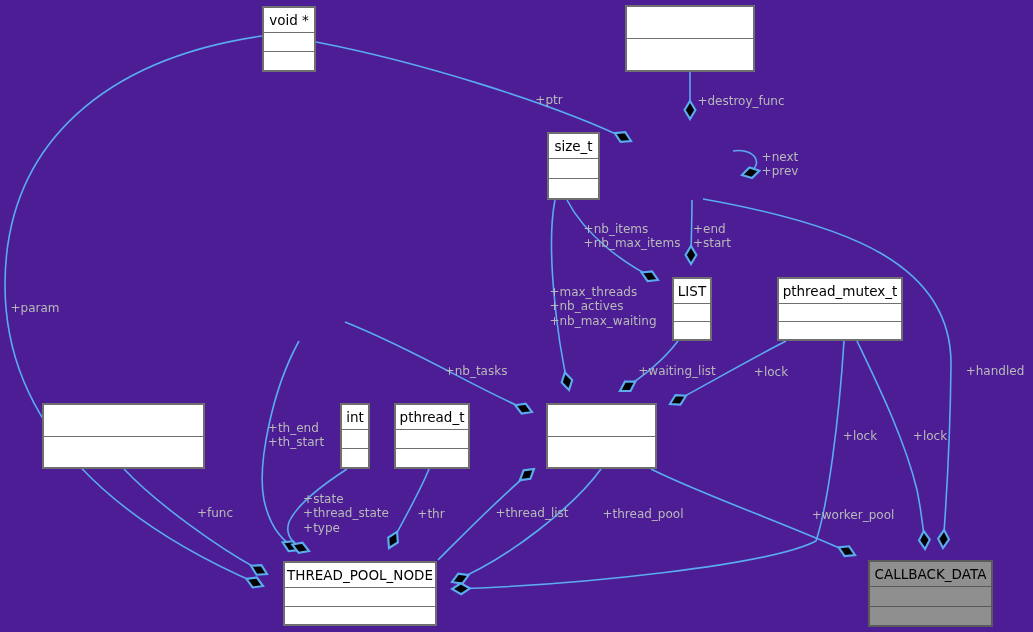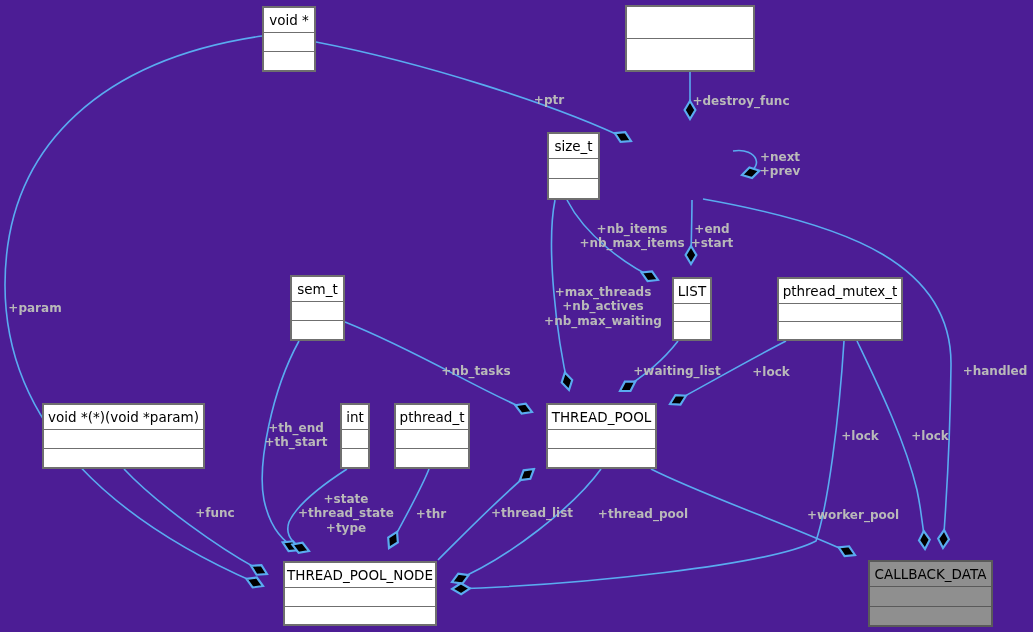--- a/index.html
+++ b/index.html
@@ -18,22 +18,22 @@
     display:flex;align-items:center;justify-content:center;
     font-size:13.5px;color:#000;white-space:nowrap;padding:0 3px;
   }
   .node-row{flex:1;border-bottom:1px solid #6f6f6f;}
   .node-row:last-child{border-bottom:none;}
   .node.gray{background:#8f8f8f;border-color:#5a5a5a;}
   .node.gray .node-title{border-color:#5a5a5a;}
   .node.gray .node-row{border-color:#5a5a5a;}
   .elabel{
     position:absolute;transform:translate(-50%,-50%);
-    color:#b9b9b9;font-weight:bold;font-size:12px;line-height:1.2;
-    text-align:center;white-space:pre-line;pointer-events:none;
+    color:#b9b9b9;font-weight:normal;font-size:12px;line-height:1.2;
+    text-align:left;white-space:pre-line;pointer-events:none;
   }
 </style>
 </head>
 <body>
 
 <div id="stage">
 
   <svg id="wires" width="1033" height="632" viewBox="0 0 1033 632">
     <defs>
       <marker id="dia" viewBox="0 0 12 8" refX="11" refY="4" markerWidth="13.5" markerHeight="9" orient="auto">
@@ -71,52 +71,45 @@
   </div>
   <div class="node" style="left:625px;top:5px;width:130px;height:67px">
     <div class="node-row"></div>
     <div class="node-row"></div>
   </div>
   <div class="node" style="left:547px;top:132px;width:53px;height:68px">
     <div class="node-title">size_t</div>
     <div class="node-row"></div>
     <div class="node-row"></div>
   </div>
-  <div class="node" style="left:290px;top:275px;width:55px;height:66px">
-    <div class="node-title">sem_t</div>
-    <div class="node-row"></div>
-    <div class="node-row"></div>
-  </div>
   <div class="node" style="left:672px;top:277px;width:40px;height:64px">
     <div class="node-title">LIST</div>
     <div class="node-row"></div>
     <div class="node-row"></div>
   </div>
   <div class="node" style="left:777px;top:277px;width:126px;height:64px">
     <div class="node-title">pthread_mutex_t</div>
     <div class="node-row"></div>
     <div class="node-row"></div>
   </div>
   <div class="node" style="left:42px;top:403px;width:163px;height:66px">
-    <div class="node-title">void *(*)(void *param)</div>
     <div class="node-row"></div>
     <div class="node-row"></div>
   </div>
   <div class="node" style="left:340px;top:403px;width:30px;height:66px">
     <div class="node-title">int</div>
     <div class="node-row"></div>
     <div class="node-row"></div>
   </div>
   <div class="node" style="left:394px;top:403px;width:76px;height:66px">
     <div class="node-title">pthread_t</div>
     <div class="node-row"></div>
     <div class="node-row"></div>
   </div>
   <div class="node" style="left:546px;top:403px;width:111px;height:66px">
-    <div class="node-title">THREAD_POOL</div>
     <div class="node-row"></div>
     <div class="node-row"></div>
   </div>
   <div class="node" style="left:283px;top:561px;width:154px;height:65px">
     <div class="node-title">THREAD_POOL_NODE</div>
     <div class="node-row"></div>
     <div class="node-row"></div>
   </div>
   <div class="node gray" style="left:868px;top:560px;width:125px;height:67px">
     <div class="node-title">CALLBACK_DATA</div>

